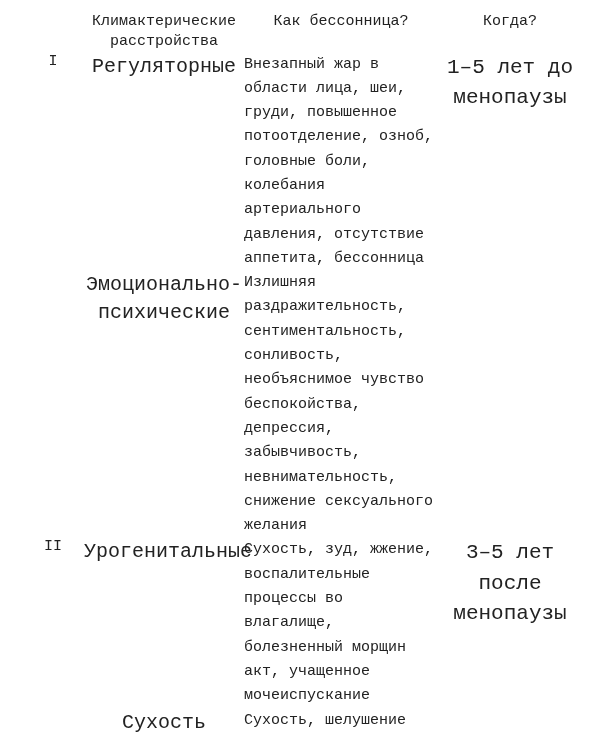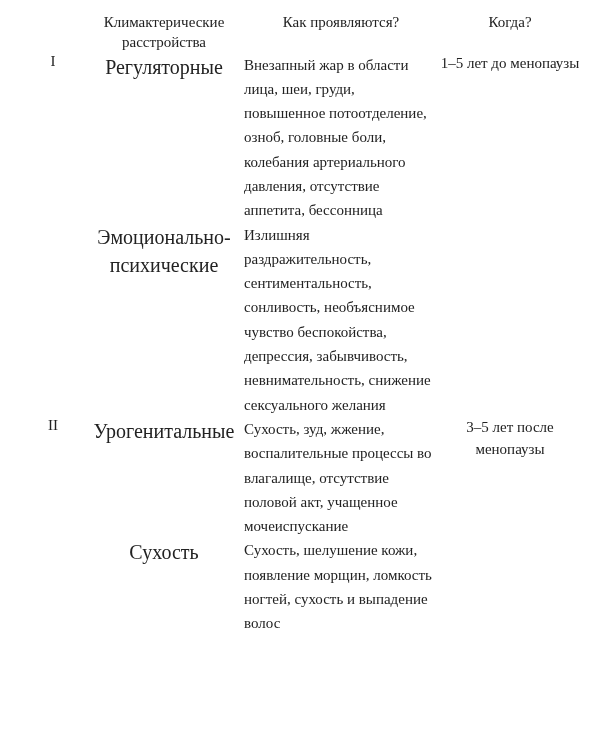--- a/index.html
+++ b/index.html
@@ -12,20 +12,21 @@
     height: 737px;
     font-family: "Liberation Serif", serif;
     color: #1a1a1a;
   }
   .page {
     position: relative;
     width: 606px;
     height: 737px;
     box-sizing: border-box;
     padding: 12px 24px 12px 22px;
+    font-family: Liberation Mono, monospace;
   }
   table.klimax {
     border-collapse: collapse;
     width: 560px;
     table-layout: fixed;
   }
   table.klimax td {
     vertical-align: top;
     padding: 0;
     border: 0;
@@ -71,21 +72,21 @@
     text-align: center;
     color: #222;
   }
   .symp-text {
     font-size: 15px;
     line-height: 1.62;
     text-align: left;
     color: #222;
   }
   .when-text {
-    font-size: 15px;
+    font-size: 21px;
     line-height: 1.45;
     text-align: center;
     color: #222;
   }
 
   
   .mid {
     vertical-align: middle;
   }
   .top {
@@ -106,21 +107,21 @@
     <tbody>
 
       <tr>
         <td class="hdr-cell vline-r">
           <div class="hdr-text"></div>
         </td>
         <td class="hdr-cell vline-r">
           <div class="hdr-text">Климактерические расстройства</div>
         </td>
         <td class="hdr-cell vline-r">
-          <div class="hdr-text">Как проявляются?</div>
+          <div class="hdr-text">Как бессонница?</div>
         </td>
         <td class="hdr-cell">
           <div class="hdr-text">Когда?</div>
         </td>
       </tr>
 
       <tr>
         <td class="vline-r thick-bottom mid" rowspan="2">
           <div class="roman">I</div>
         </td>
@@ -145,21 +146,21 @@
       </tr>
 
       <tr>
         <td class="vline-r thick-bottom mid" rowspan="2">
           <div class="roman">II</div>
         </td>
         <td class="vline-r thin-bottom mid cell-pad">
           <div class="group-text">Урогенитальные</div>
         </td>
         <td class="vline-r thin-bottom top cell-pad">
-          <div class="symp-text">Сухость, зуд, жжение, воспалительные процессы во влагалище, отсутствие половой акт, учащенное мочеиспускание</div>
+          <div class="symp-text">Сухость, зуд, жжение, воспалительные процессы во влагалище, болезненный морщин акт, учащенное мочеиспускание</div>
         </td>
         <td class="thick-bottom mid" rowspan="2">
           <div class="when-text">3–5 лет после менопаузы</div>
         </td>
       </tr>
 
       <tr>
         <td class="vline-r thick-bottom mid cell-pad">
           <div class="group-text">Сухость</div>
         </td>

